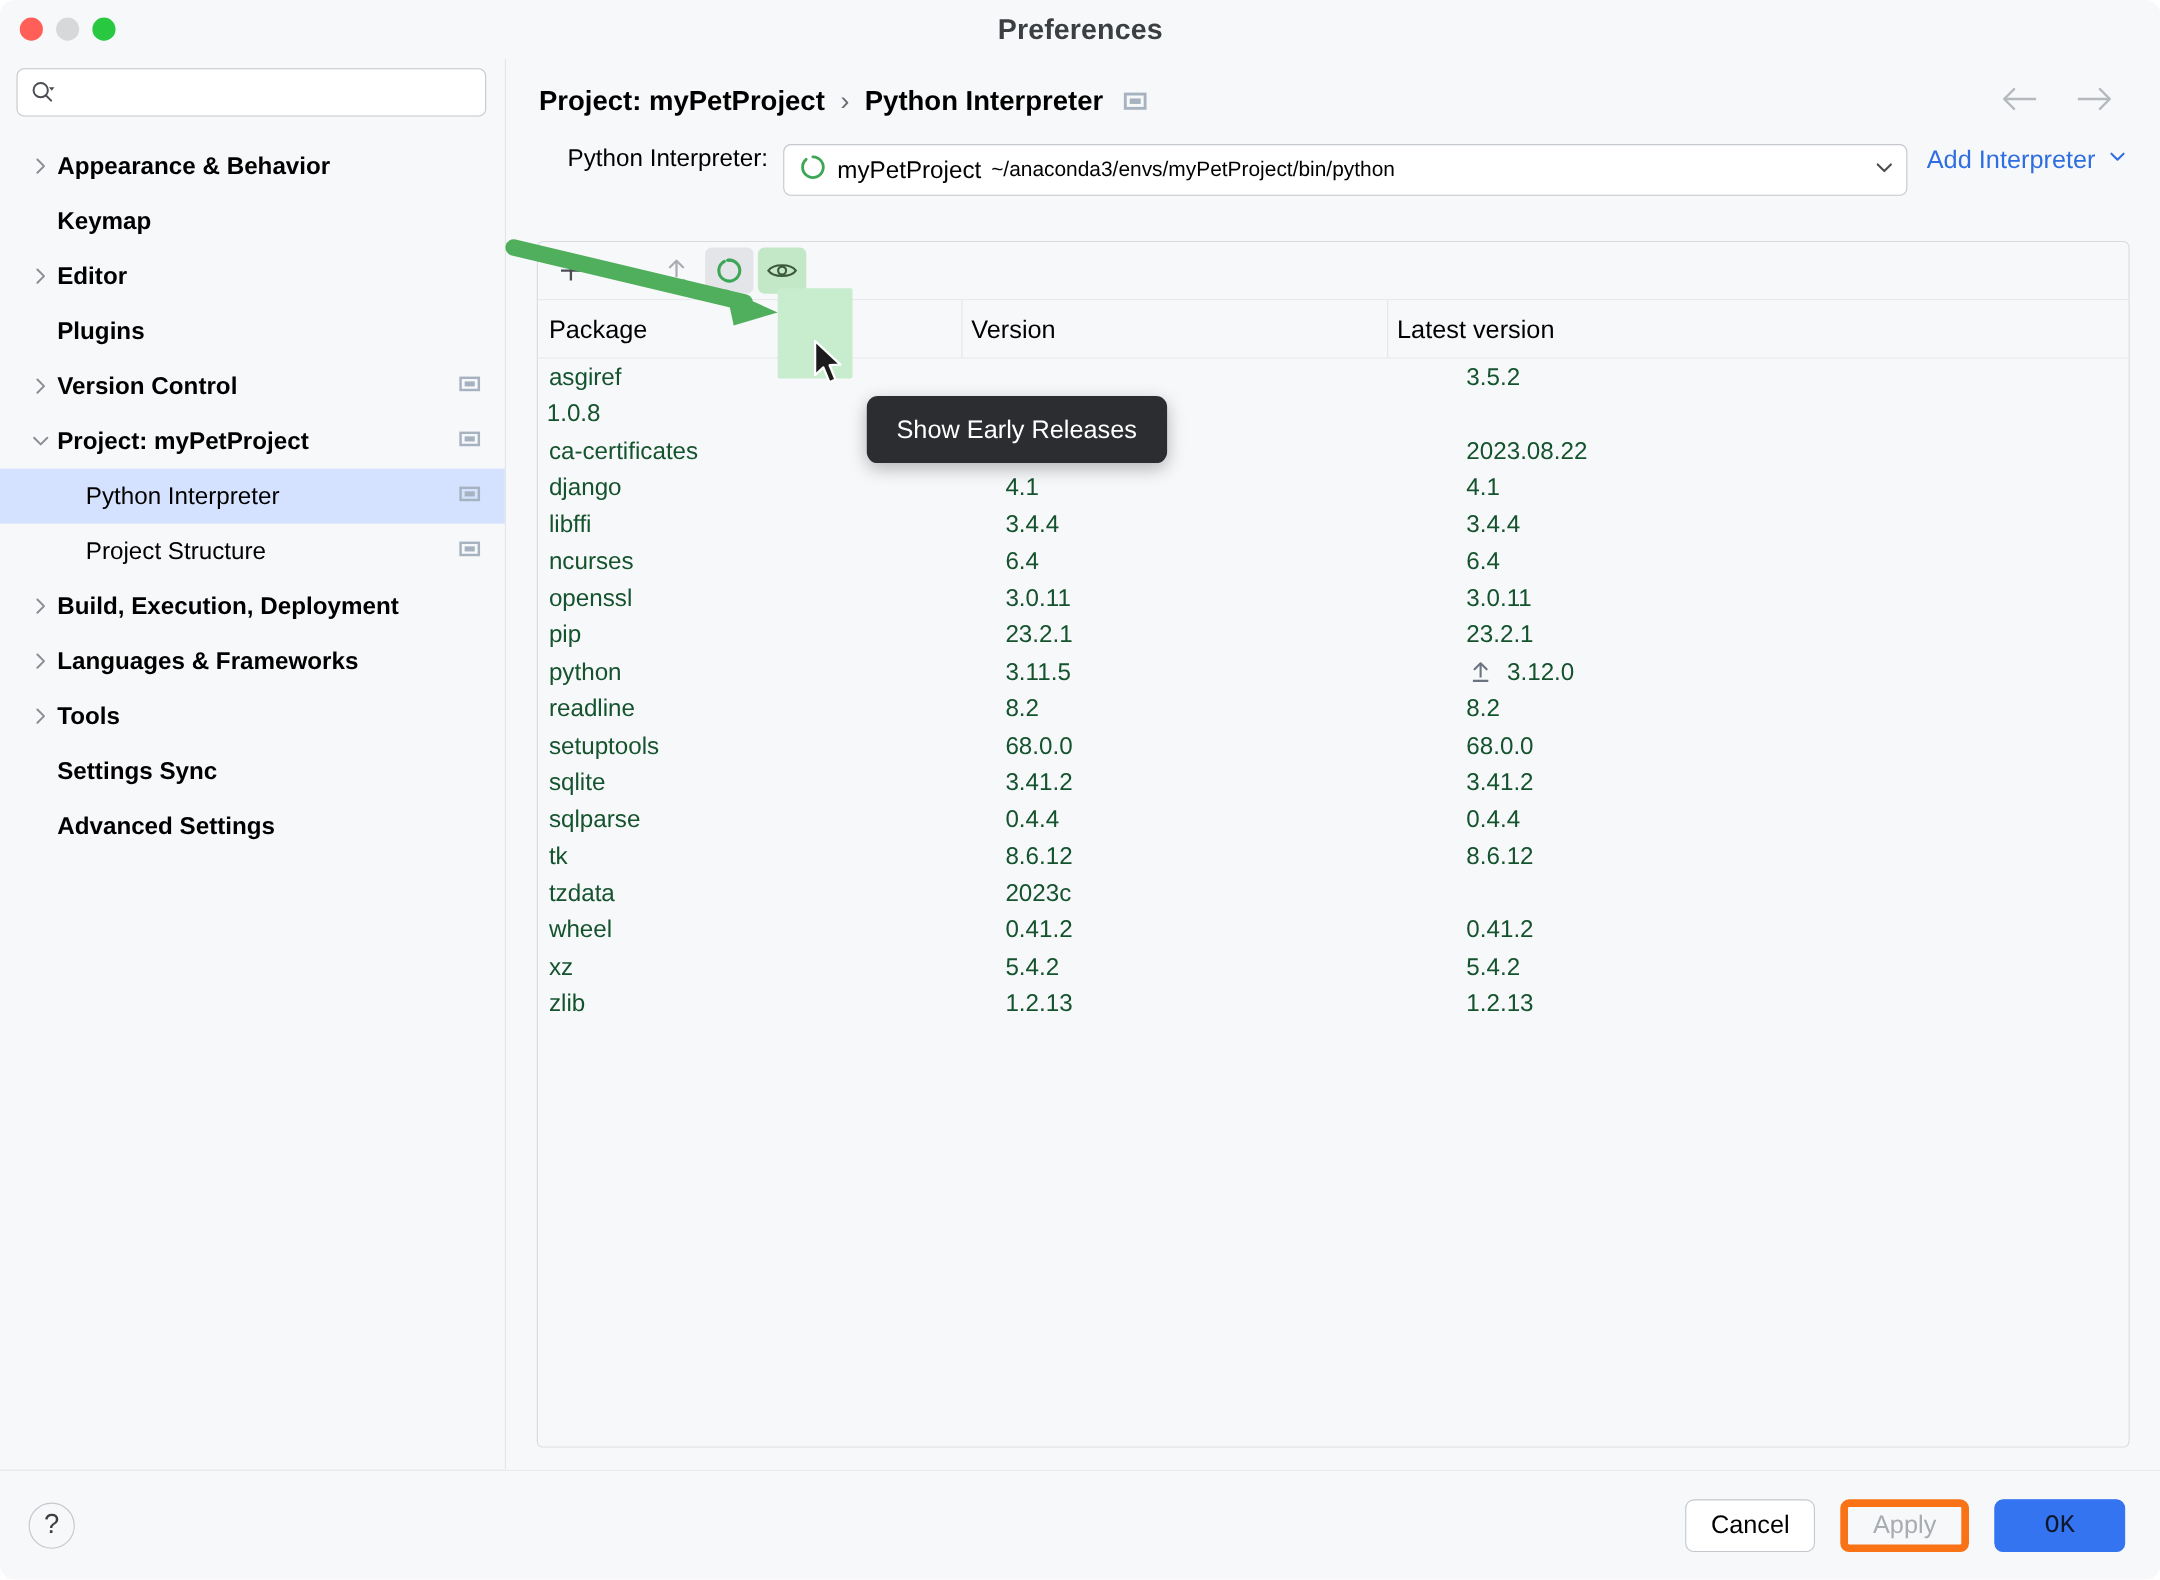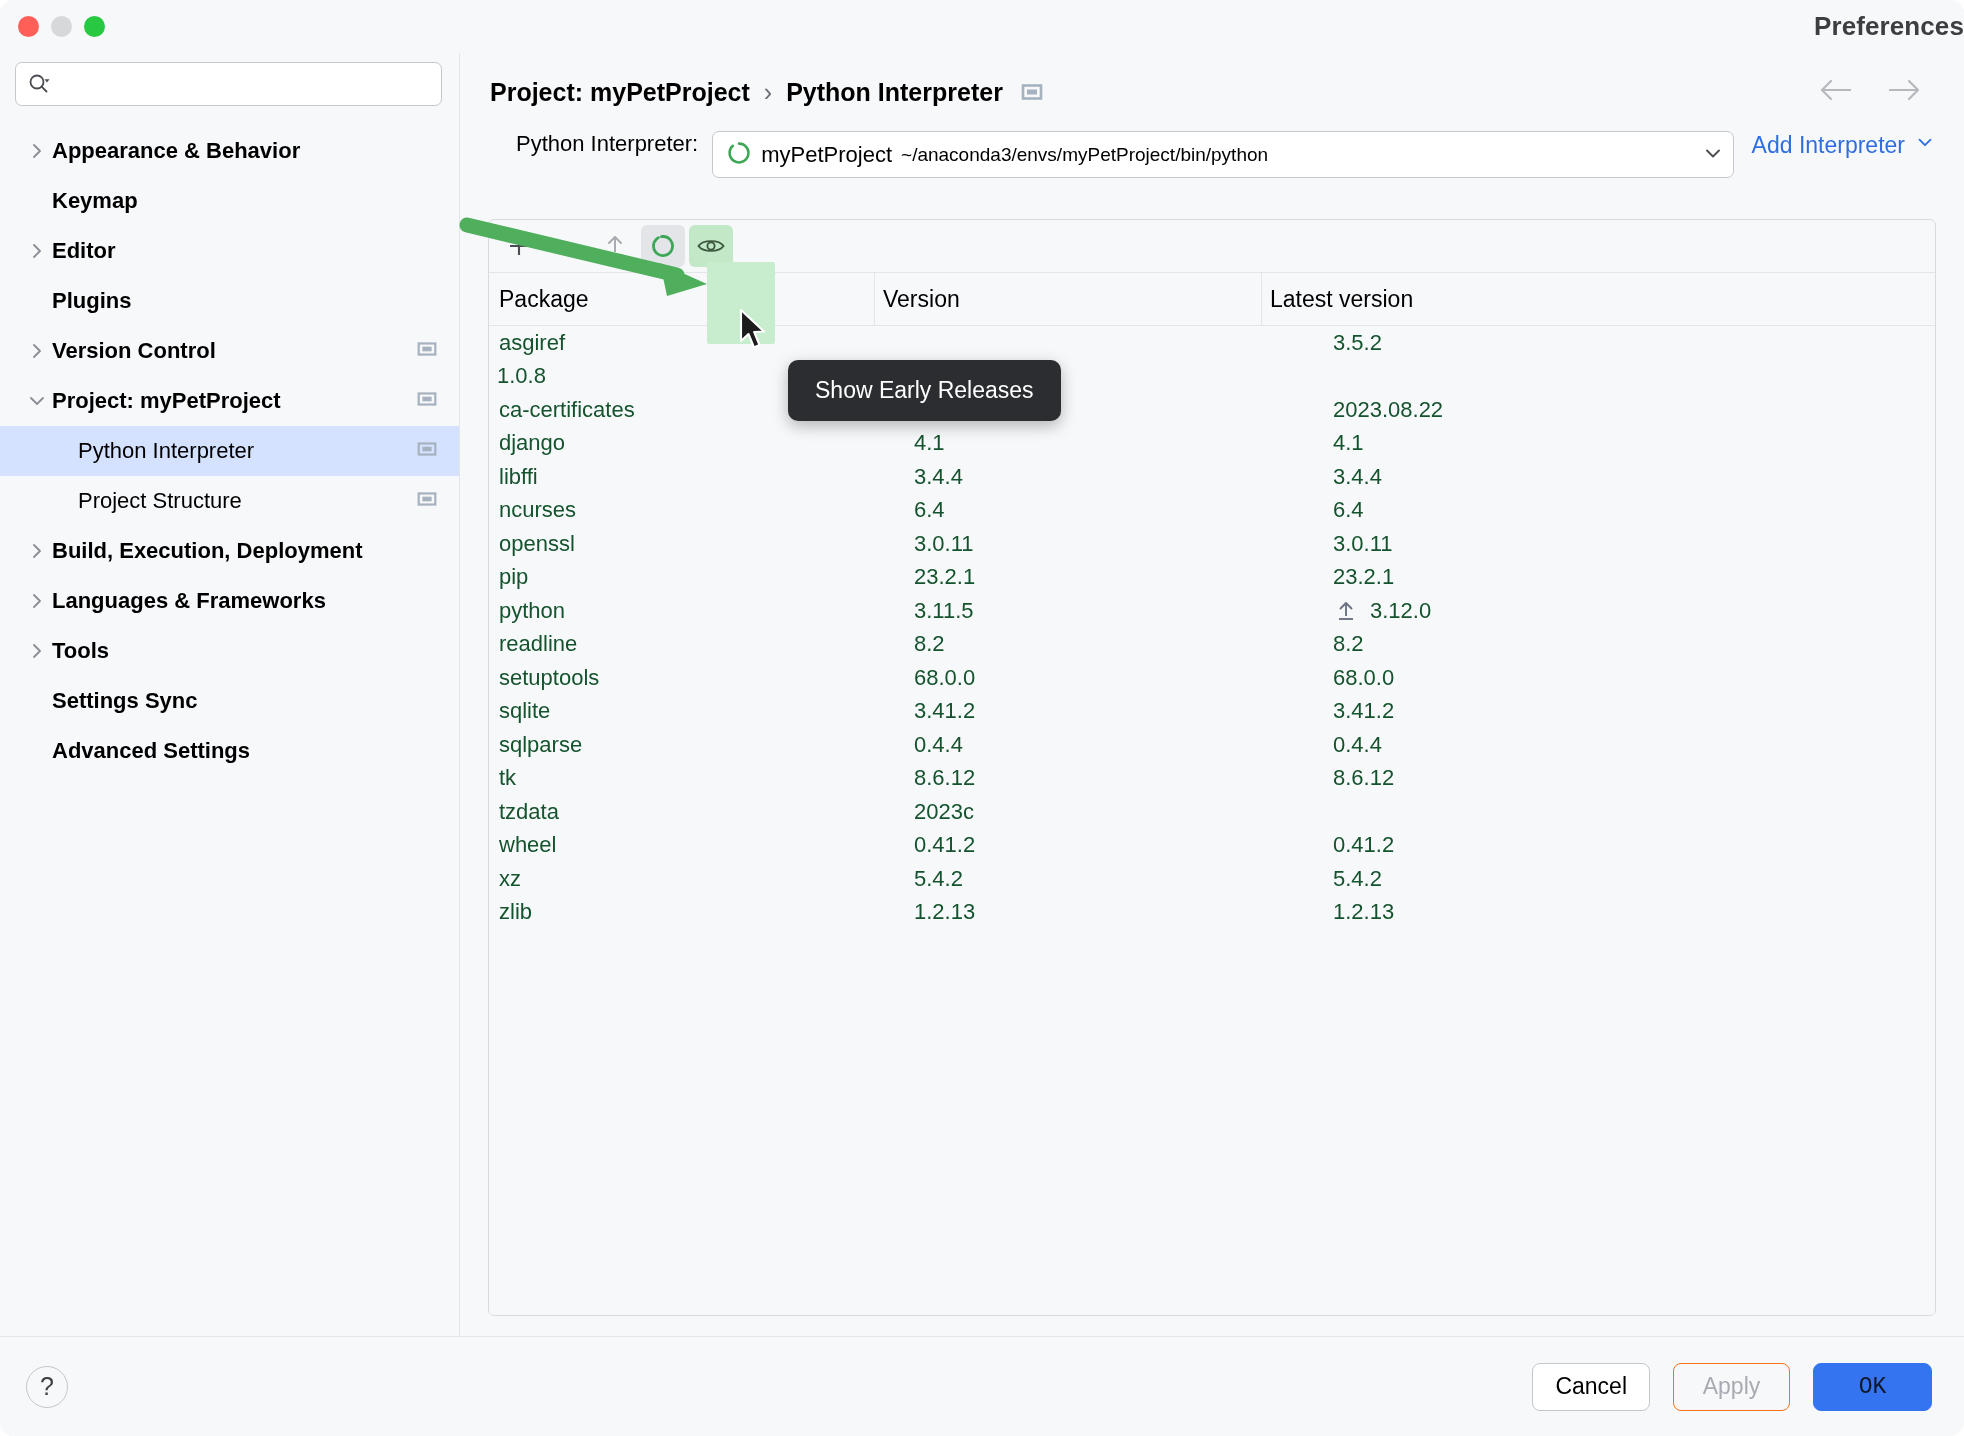--- a/index.html
+++ b/index.html
@@ -21,21 +21,21 @@
   }
 
   
   .titlebar {
     position: relative;
     height: 53px;
     flex: 0 0 53px;
     background: #f7f8fa;
     display: flex;
     align-items: center;
-    justify-content: flex-end;
+    justify-content: center;
   }
   .traffic {
     position: absolute;
     left: 18px; top: 16px;
     display: flex;
     gap: 12px;
   }
   .light { width: 21px; height: 21px; border-radius: 50%; }
   .light.red    { background: #ff5f57; }
   .light.yellow { background: #d6d8da; }
@@ -272,21 +272,21 @@
   .btn {
     height: 48px;
     min-width: 117px;
     border-radius: 8px;
     display: flex; align-items: center; justify-content: center;
     font-size: 23px;
     cursor: pointer;
     padding: 0 22px;
   }
   .btn.cancel { background: #ffffff; border: 1px solid #c4c7cc; color: #000; }
-  .btn.apply  { background: #f7f8fa; border: 1px solid #f97316; color: #a8abb1; }
+  .btn.apply  { background: #f7f8fa; border: 7px solid #f97316; color: #a8abb1; }
   .btn.ok     { background: #3574f0; border: 1px solid #3574f0; color: #0f172a; min-width: 119px; font-family: Liberation Mono, monospace; }
 
   
   .tooltip {
     position: absolute;
     background: #2b2d30;
     color: #ffffff;
     border-radius: 10px;
     font-size: 23px;
     padding: 17px 27px;

